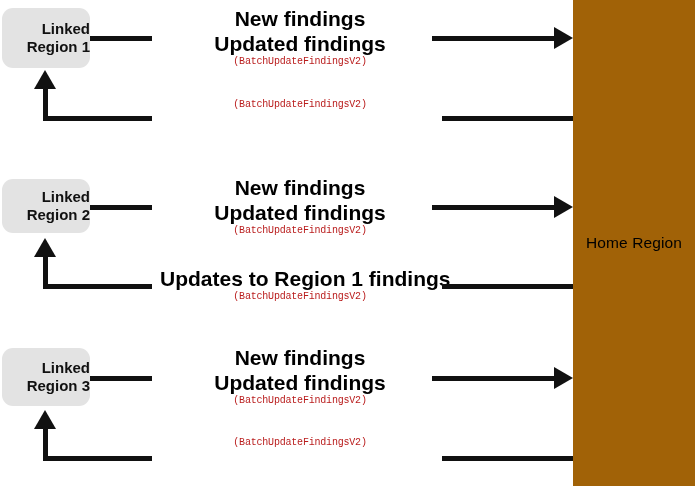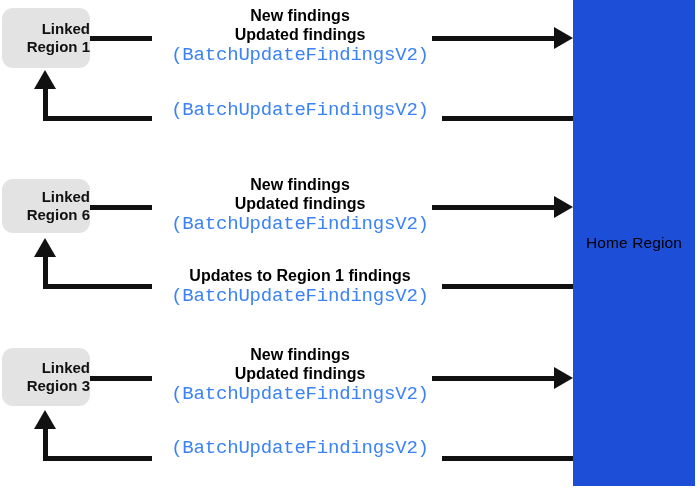--- a/index.html
+++ b/index.html
@@ -25,21 +25,21 @@
     height: 490px;
   }
 
   
   .home-region-box {
     position: absolute;
     left: 573px;
     top: 0px;
     width: 122px;
     height: 486px;
-    background: #1d4ed8;
+    background: #a16207;
     display: flex;
     align-items: center;
     justify-content: center;
   }
   .home-region-label {
     font-size: 15.5px;
     font-weight: 400;
     color: #000;
     letter-spacing: 0.1px;
     white-space: nowrap;
@@ -68,30 +68,30 @@
   #linked-region-2 { left: 2px;  top: 179px; height: 54px; }
   #linked-region-3 { left: 2px;  top: 348px; height: 58px; }
 
   
   .label-group {
     position: absolute;
     text-align: center;
     line-height: 1.2;
   }
   .label-strong {
-    font-size: 16px;
+    font-size: 21px;
     font-weight: 700;
     color: #000;
     white-space: nowrap;
   }
   .label-mono {
     font-family: "Liberation Mono", "DejaVu Sans Mono", monospace;
-    font-size: 19px;
+    font-size: 10px;
     font-weight: 400;
-    color: #3b82f6;
+    color: #b91c1c;
     white-space: nowrap;
     letter-spacing: -0.2px;
   }
 
   .outbound-label { left: 160px; width: 280px; }
   .inbound-label  { left: 160px; width: 280px; }
 
   #outbound-label-1 { top: 6px; }
   #inbound-label-1  { top: 99px; }
   #outbound-label-2 { top: 175px; }
@@ -161,21 +161,21 @@
     <div class="label-mono">(BatchUpdateFindingsV2)</div>
   </div>
 
   <div class="hline ret-right" style="top:116px"></div>
   <div class="hline ret-bottom" style="top:116px"></div>
   <div class="vline" style="left:43px; top:88px; height:33px"></div>
   <div class="arrow-up" style="left:34px; top:70px"></div>
 
   <div class="linked-region-box" id="linked-region-2">
     <span class="lr-line">Linked</span>
-    <span class="lr-line">Region 6</span>
+    <span class="lr-line">Region 2</span>
   </div>
 
   <div class="hline stub-left" style="top:205px"></div>
 
   <div class="label-group outbound-label" id="outbound-label-2">
     <div class="label-strong">New findings</div>
     <div class="label-strong">Updated findings</div>
     <div class="label-mono">(BatchUpdateFindingsV2)</div>
   </div>
 

